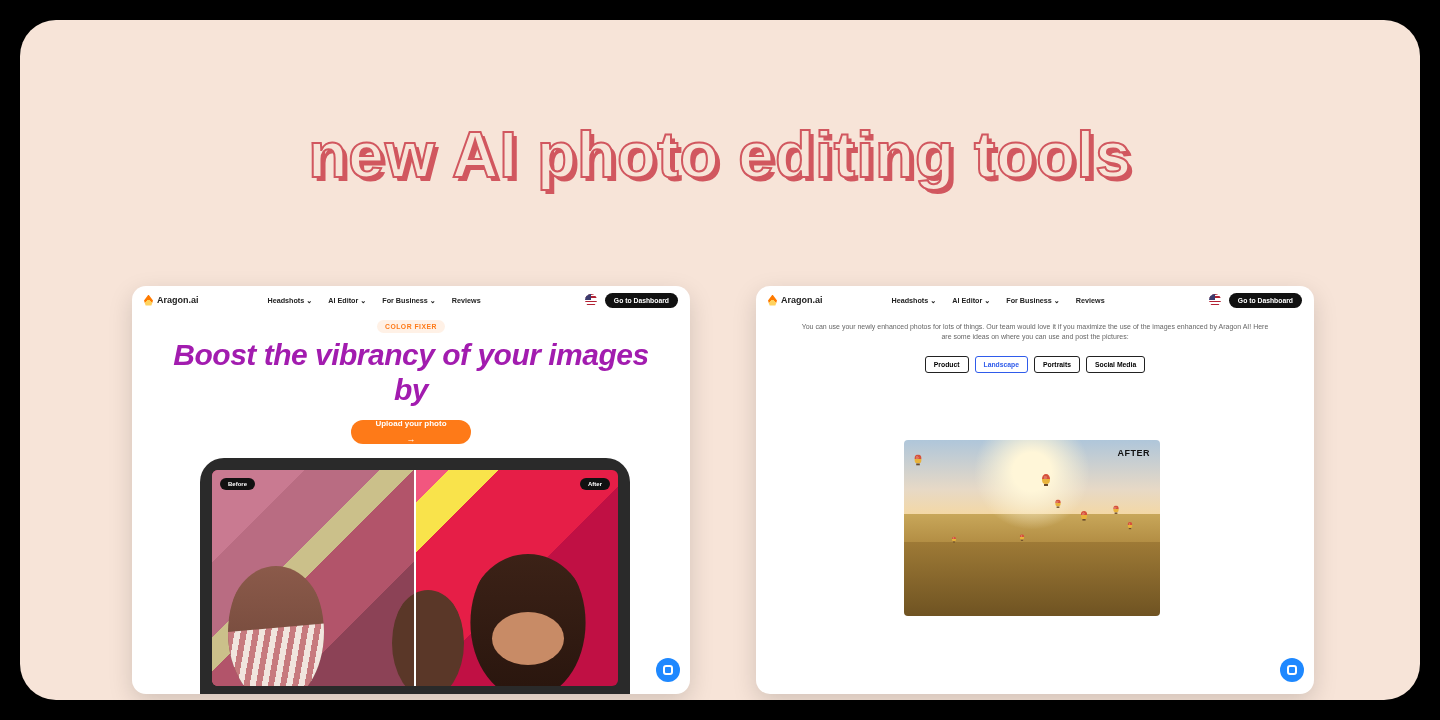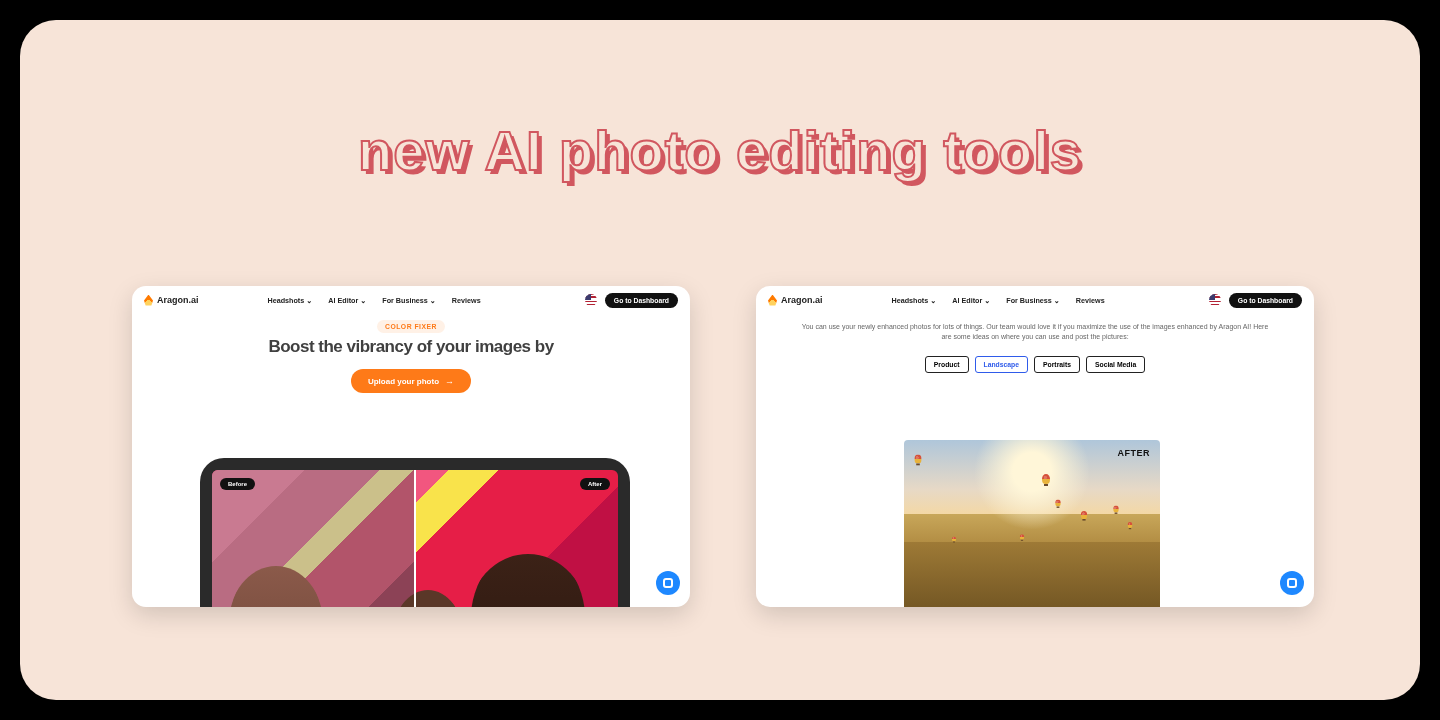--- a/index.html
+++ b/index.html
@@ -16,33 +16,33 @@
     width: 1400px; height: 680px;
     background: #F7E4D8;
     border-radius: 36px;
     overflow: hidden;
   }
   .headline {
     position: absolute;
     top: 98px;
     left: 0; right: 0;
     text-align: center;
-    font-size: 56px;
+    font-size: 64px;
     font-weight: 800;
     letter-spacing: 1px;
     color: #F7E4D8;
     -webkit-text-stroke: 2px #D1575F;
     text-shadow: 4px 4px 0 #D1575F;
   }
   
   .card {
     position: absolute;
     top: 266px;
     width: 558px;
-    height: 321px;
+    height: 408px;
     background: #fff;
     border-radius: 14px;
     box-shadow: 0 8px 24px rgba(0,0,0,0.15);
     overflow: hidden;
   }
   .card.left  { left: 112px; }
   .card.right { left: 736px; }
 
   .chat-bubble {
     position: absolute;
@@ -103,39 +103,41 @@
     background: #FFF1E6;
     color: #FE7A18;
     font-size: 6.8px;
     font-weight: 800;
     letter-spacing: 0.5px;
     padding: 3px 8px;
     border-radius: 8px;
   }
   .hero-title {
     text-align: center;
-    font-size: 17px;
+    font-size: 30px;
     font-weight: 800;
     letter-spacing: -0.5px;
     line-height: 1.18;
-    color: #404040;
+    color: #a21caf;
     padding: 0 28px;
+    font-style: italic;
   }
   .cta {
     margin: 12px auto 0;
     display: flex;
     align-items: center;
     justify-content: center;
     gap: 6px;
     background: #FE7A18;
     color: #fff;
     font-size: 8px;
     font-weight: 700;
     width: 120px; height: 24px;
     border-radius: 12px;
+    flex-direction: column;
   }
   .cta .arrow { font-size: 9px; }
 
   .tablet {
     position: absolute;
     left: 68px; right: 60px;
     top: 172px;
     height: 240px;
     background: #2A2A2A;
     border-radius: 24px 24px 0 0;

